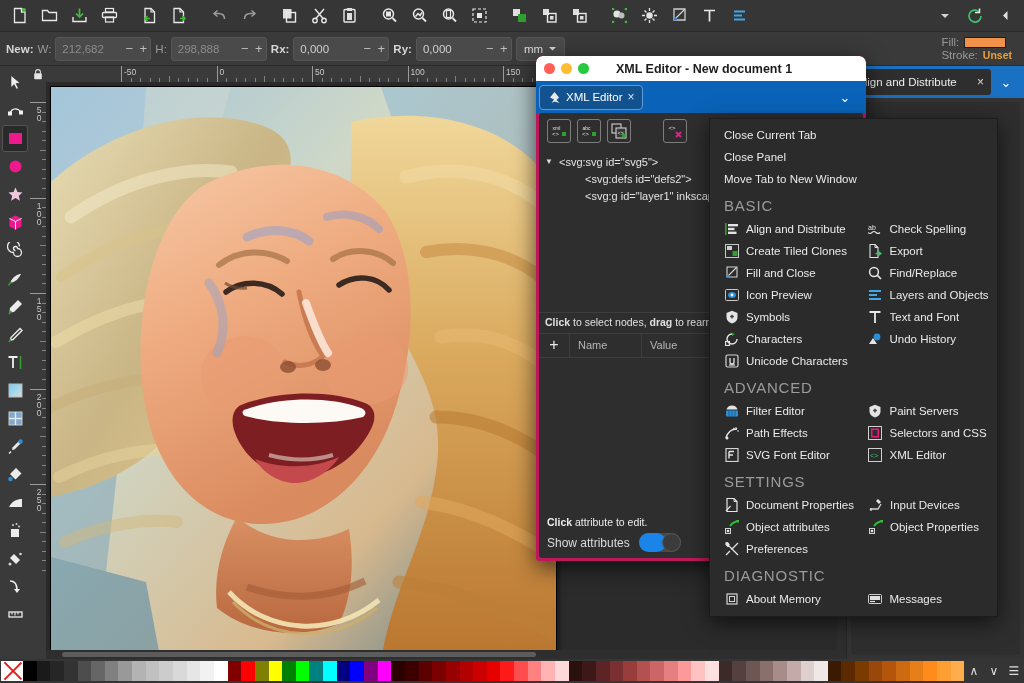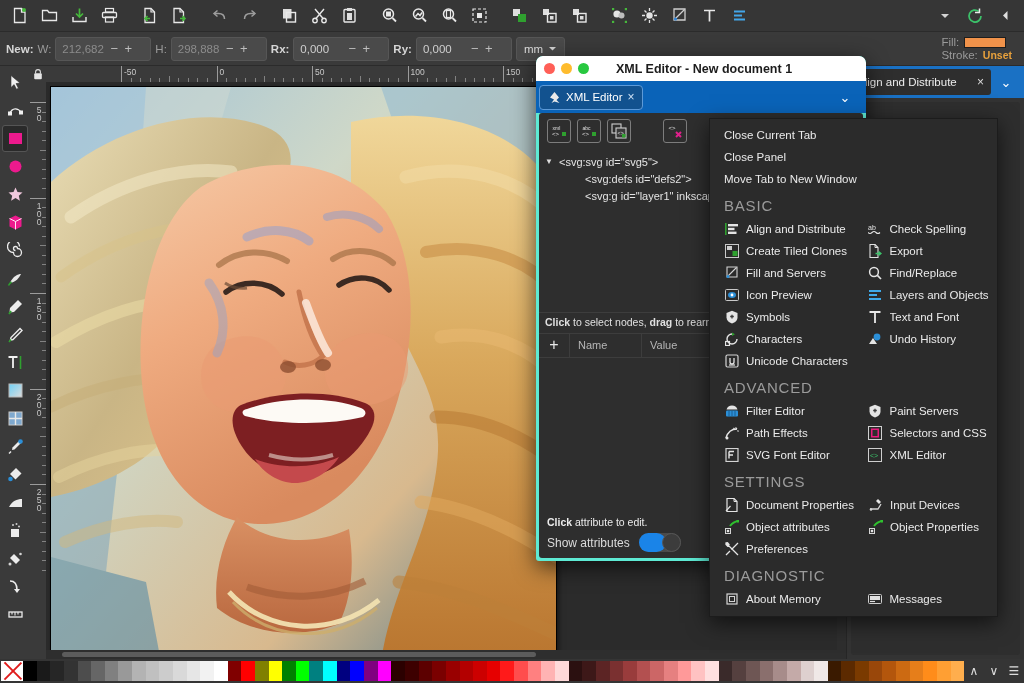--- a/index.html
+++ b/index.html
@@ -26,21 +26,21 @@
   
   .optbar{
     height:34px; background:#3a3a3a; display:flex; align-items:center;
     padding:0 6px; flex:0 0 34px; gap:4px; border-bottom:1px solid #2b2b2b;
   }
   .opt-label{ color:#d6d6d6; font-size:11.5px; white-space:nowrap; }
   .opt-label.dim{ color:#9a9a9a; }
   .opt-label.b{ font-weight:bold; }
   .spin{
     background:#4a4a4a; border:1px solid #565656; border-radius:3px;
-    height:24px; display:flex; align-items:center; padding:0 15px 0 6px;
+    height:24px; display:flex; align-items:center; padding:0 0 0 6px;
     min-width:96px;
   }
   .spin .v{ font-size:11.5px; color:#cfcfcf; flex:1; }
   .spin.dimv .v{ color:#8c8c8c; }
   .spin .pm{ color:#bdbdbd; width:14px; text-align:center; font-size:13px; }
   .unitsel{
     background:#4a4a4a; border:1px solid #565656; border-radius:3px; height:24px;
     display:flex; align-items:center; gap:5px; padding:0 7px; font-size:11.5px;
   }
   .fillstroke{ margin-left:auto; display:flex; flex-direction:column; gap:1px; padding-right:6px; }
@@ -135,21 +135,21 @@
   .swatches i{ display:block; height:20px; flex:1 1 auto; min-width:0; }
   .palbtn{ width:20px; text-align:center; color:#ddd; font-size:12px; }
 
   .statusbar{
     height:0; flex:0 0 0;
   }
 
   
   .xmlwin{
     position:absolute; left:536px; top:56px; width:330px; height:505px;
-    background:#5eead4; border-radius:7px 7px 3px 3px;
+    background:#be185d; border-radius:7px 7px 3px 3px;
     box-shadow:0 6px 22px rgba(0,0,0,.65);
     display:flex; flex-direction:column; overflow:hidden; z-index:40;
   }
   .titlebar{
     height:25px; background:#fff; display:flex; align-items:center;
     padding:0 8px; gap:6px; border-radius:6px 6px 0 0; flex:0 0 25px;
   }
   .dot{ width:11px; height:11px; border-radius:50%; }
   .wtitle{
     flex:1; text-align:center; font-size:12.5px; font-weight:bold; color:#1c1c1c;
@@ -1037,21 +1037,21 @@
         <span class="t">Export</span>
       </div>
       <div class="mi">
         <span class="ic">
           <svg width="14" height="14" viewBox="0 0 14 14">
             <path d="M2 1h10v10H2z" fill="none" stroke="#d4d4d4" stroke-width="1.1"></path>
             <path d="M2.5 10.5L11.5 1.5" stroke="#d4d4d4" stroke-width="1.1"></path>
             <circle cx="3" cy="10.5" r="1.5" fill="#2b8fd8"></circle>
           </svg>
         </span>
-        <span class="t">Fill and Servers</span>
+        <span class="t">Fill and Close</span>
       </div>
       <div class="mi">
         <span class="ic">
           <svg width="14" height="14" viewBox="0 0 14 14">
             <circle cx="6" cy="6" r="4.4" fill="none" stroke="#e4e4e4" stroke-width="1.5"></circle>
             <path d="M9.4 9.4L13 13" stroke="#e4e4e4" stroke-width="1.7"></path>
           </svg>
         </span>
         <span class="t">Find/Replace</span>
       </div>

